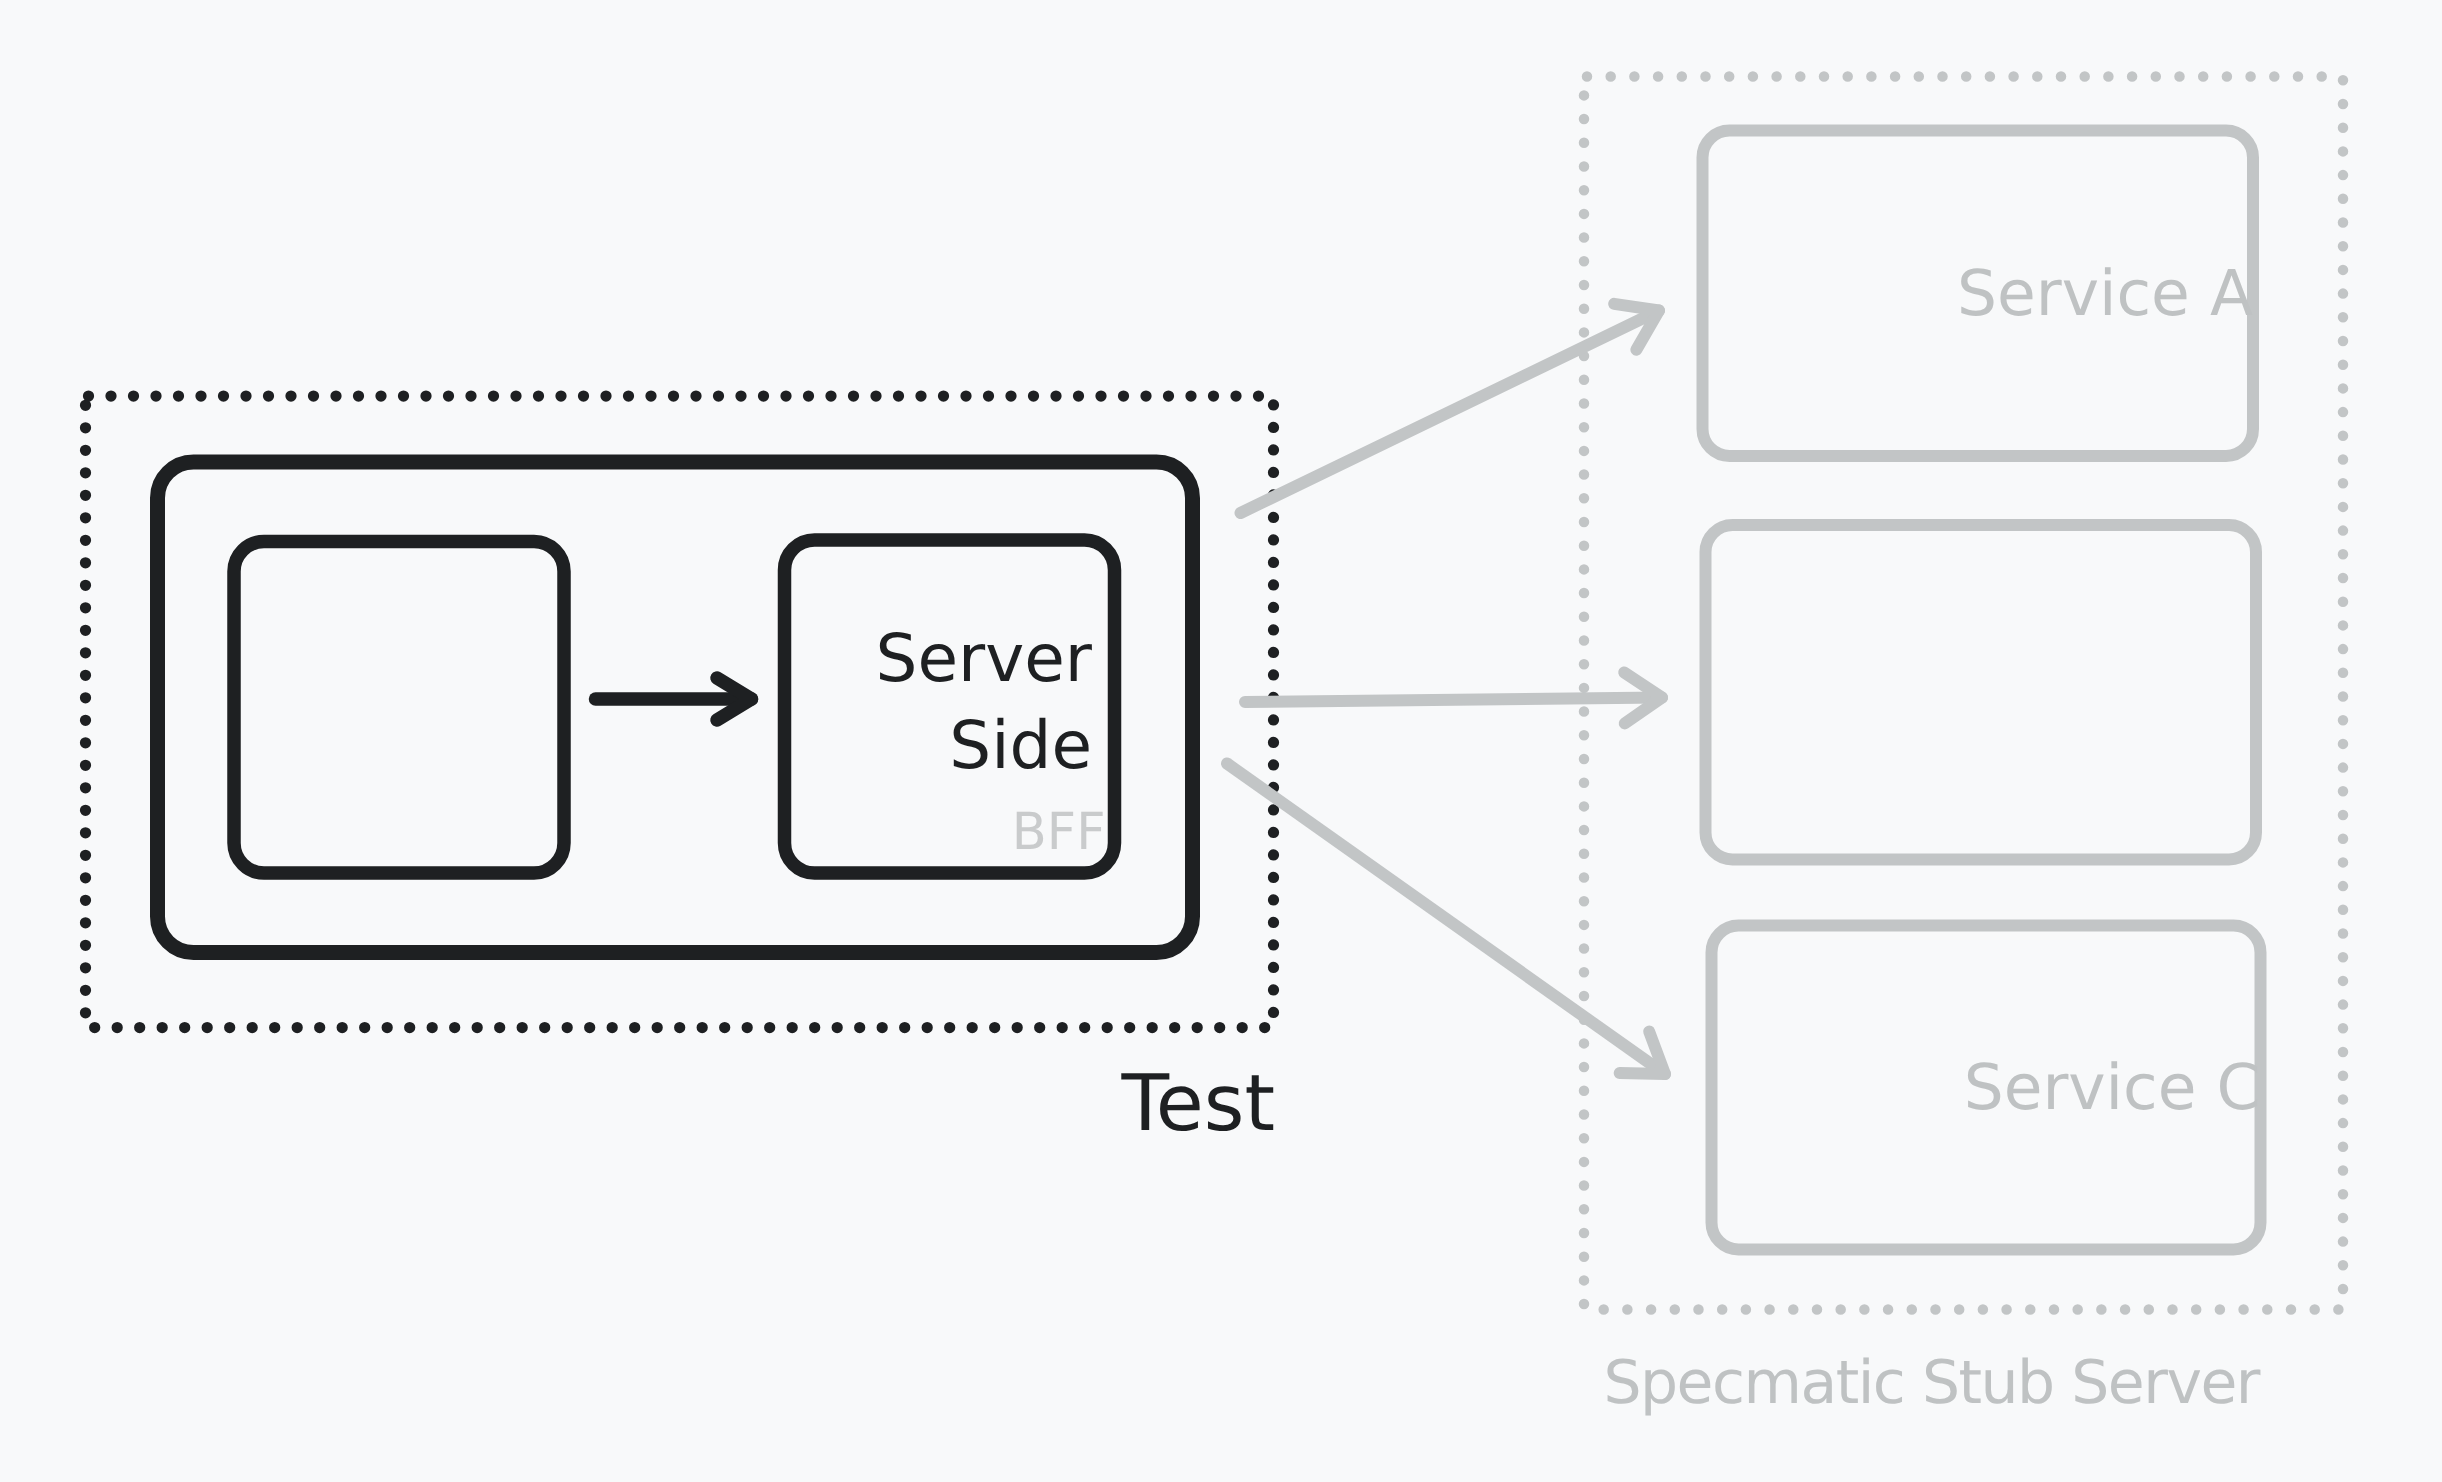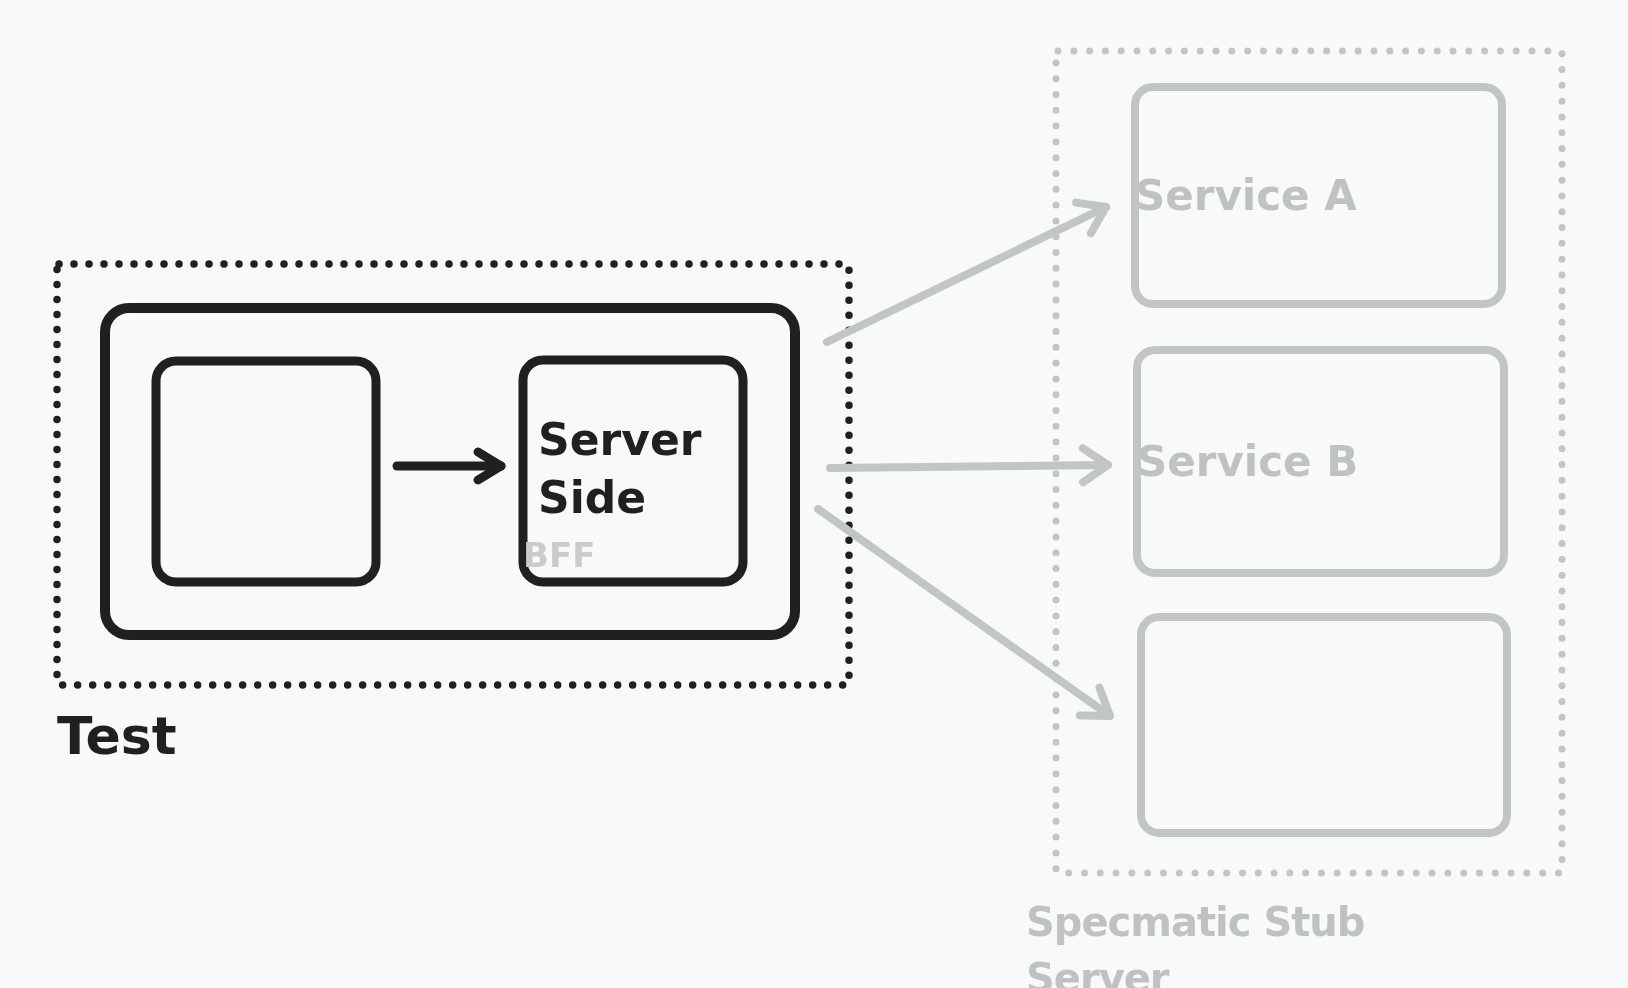--- a/index.html
+++ b/index.html
@@ -20,21 +20,21 @@
 
   
   .dotted-ink{fill:none;stroke:var(--ink);stroke-width:7.5;stroke-linecap:round;stroke-dasharray:0 15;}
   .dotted-muted{fill:none;stroke:var(--muted);stroke-width:7;stroke-linecap:round;stroke-dasharray:0 15.8;}
   .solid-ink{fill:none;stroke:var(--ink);stroke-linejoin:round;}
   .solid-muted{fill:none;stroke:var(--muted);stroke-linejoin:round;}
   .arrow-ink{stroke:var(--ink);stroke-width:9;stroke-linecap:round;fill:none;}
   .arrow-muted{stroke:var(--muted);stroke-width:8;stroke-linecap:round;fill:none;}
 
   
-  .label{position:absolute;text-align:left;font-weight:700;color:var(--ink);}
+  .label{position:absolute;text-align:right;font-weight:400;color:var(--ink);}
   .box-label{font-size:44px;line-height:58px;padding:0 15px;}
   .client-label{left:156px;top:412px;width:220px;}
   .server-label{left:523px;top:411px;width:220px;}
   .bff-label{left:523px;top:536px;width:214px;font-size:34px;line-height:38px;color:var(--bff-text);}
   .test-label{left:57px;top:710px;width:793px;font-size:52px;line-height:52px;}
   .service-label{font-size:42px;line-height:56px;color:var(--muted-text);}
   .service-a-label{left:1135px;top:168px;width:367px;}
   .service-b-label{left:1137px;top:434px;width:367px;}
   .service-c-label{left:1141px;top:697px;width:366px;}
   .stub-label{left:1026px;top:894px;width:480px;font-size:40px;line-height:56px;color:var(--muted-text);letter-spacing:-1px;}
@@ -77,18 +77,18 @@
 
 
   <div class="label bff-label">BFF</div>
 
   <div class="label box-label server-label">Server Side</div>
 
   <div class="label test-label">Test</div>
 
   <div class="label service-label service-a-label">Service A</div>
 
-  <div class="label service-label service-b-label">Service B</div>
 
+  <div class="label service-label service-c-label">Service C</div>
 
   <div class="label stub-label">Specmatic Stub Server</div>
 
 </div>
 
 </body></html>

